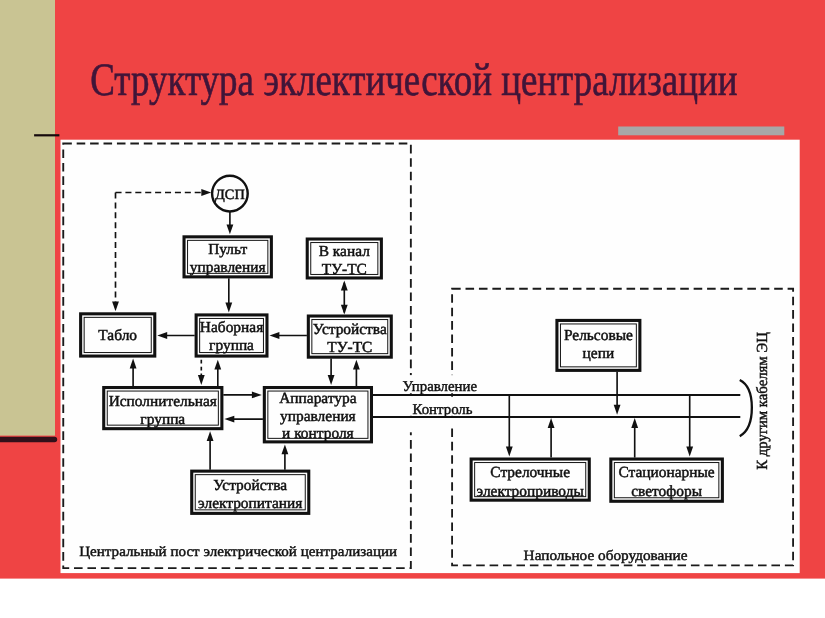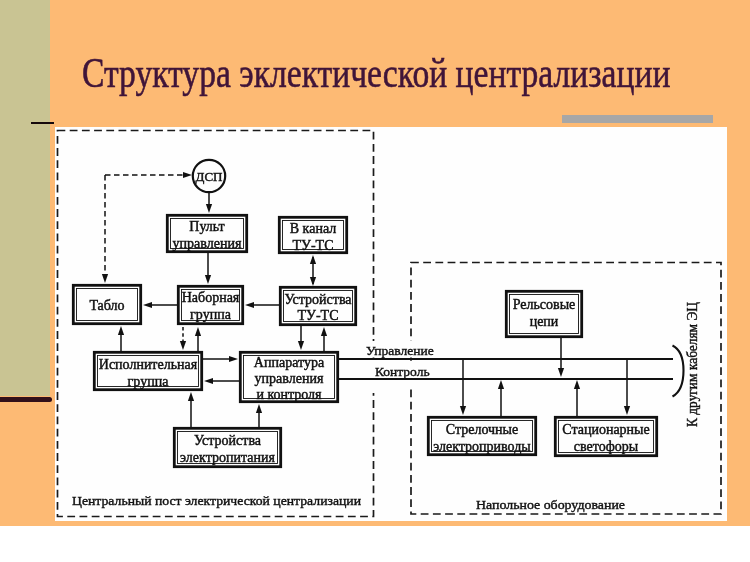--- a/index.html
+++ b/index.html
@@ -1,16 +1,16 @@
 <!DOCTYPE html>
 <html><head>
 <meta charset="utf-8">
 <style>
 html,body{margin:0;padding:0}
-.page{position:relative;width:750px;height:526px;background:#fdba74;overflow:hidden;font-family:"Liberation Serif",serif}
+.page{position:relative;width:750px;height:526px;background:#ef4444;overflow:hidden;font-family:"Liberation Serif",serif}
 .bar{position:absolute;left:0;top:0;width:50px;height:396px;background:#c9c493}
 .mline{position:absolute;left:0;top:397px;width:52px;height:4.6px;background:#31101a;border-radius:0 2.5px 2.5px 0}
 .tdash{position:absolute;left:31px;top:122px;width:23px;height:2.4px;background:#15090c}
 .graybar{position:absolute;left:562px;top:115px;width:151px;height:7.5px;background:#a7a7a7}
 .white{position:absolute;left:55px;top:127px;width:672px;height:394px;background:#fefefe}
 .title{position:absolute;left:82px;top:49px;font-size:42px;color:#401539;white-space:nowrap;transform:scaleX(0.80);transform-origin:0 0;-webkit-text-stroke:0.6px #401539}
 svg{position:absolute;left:0;top:0}
 </style>
 </head>
 <body>

